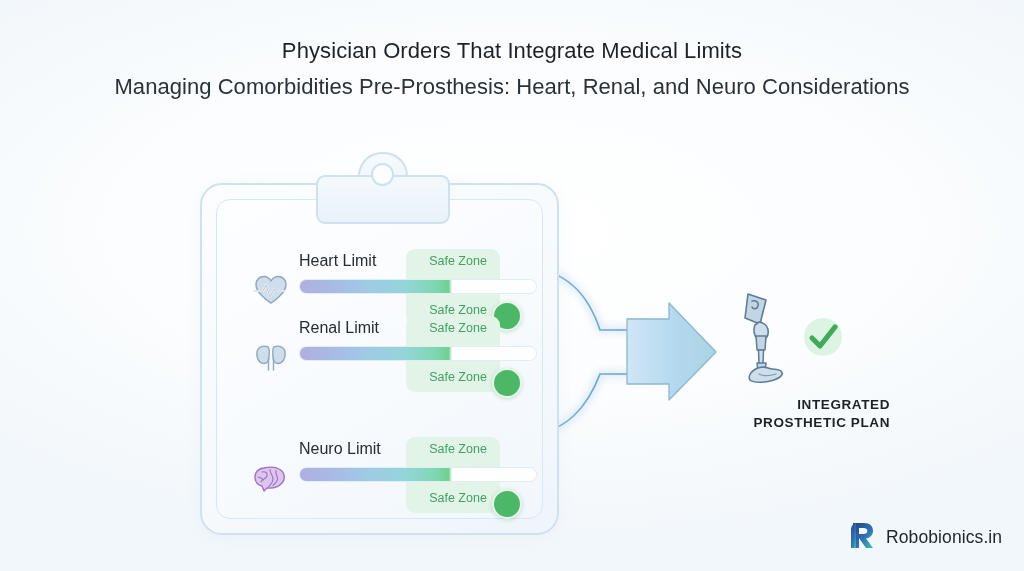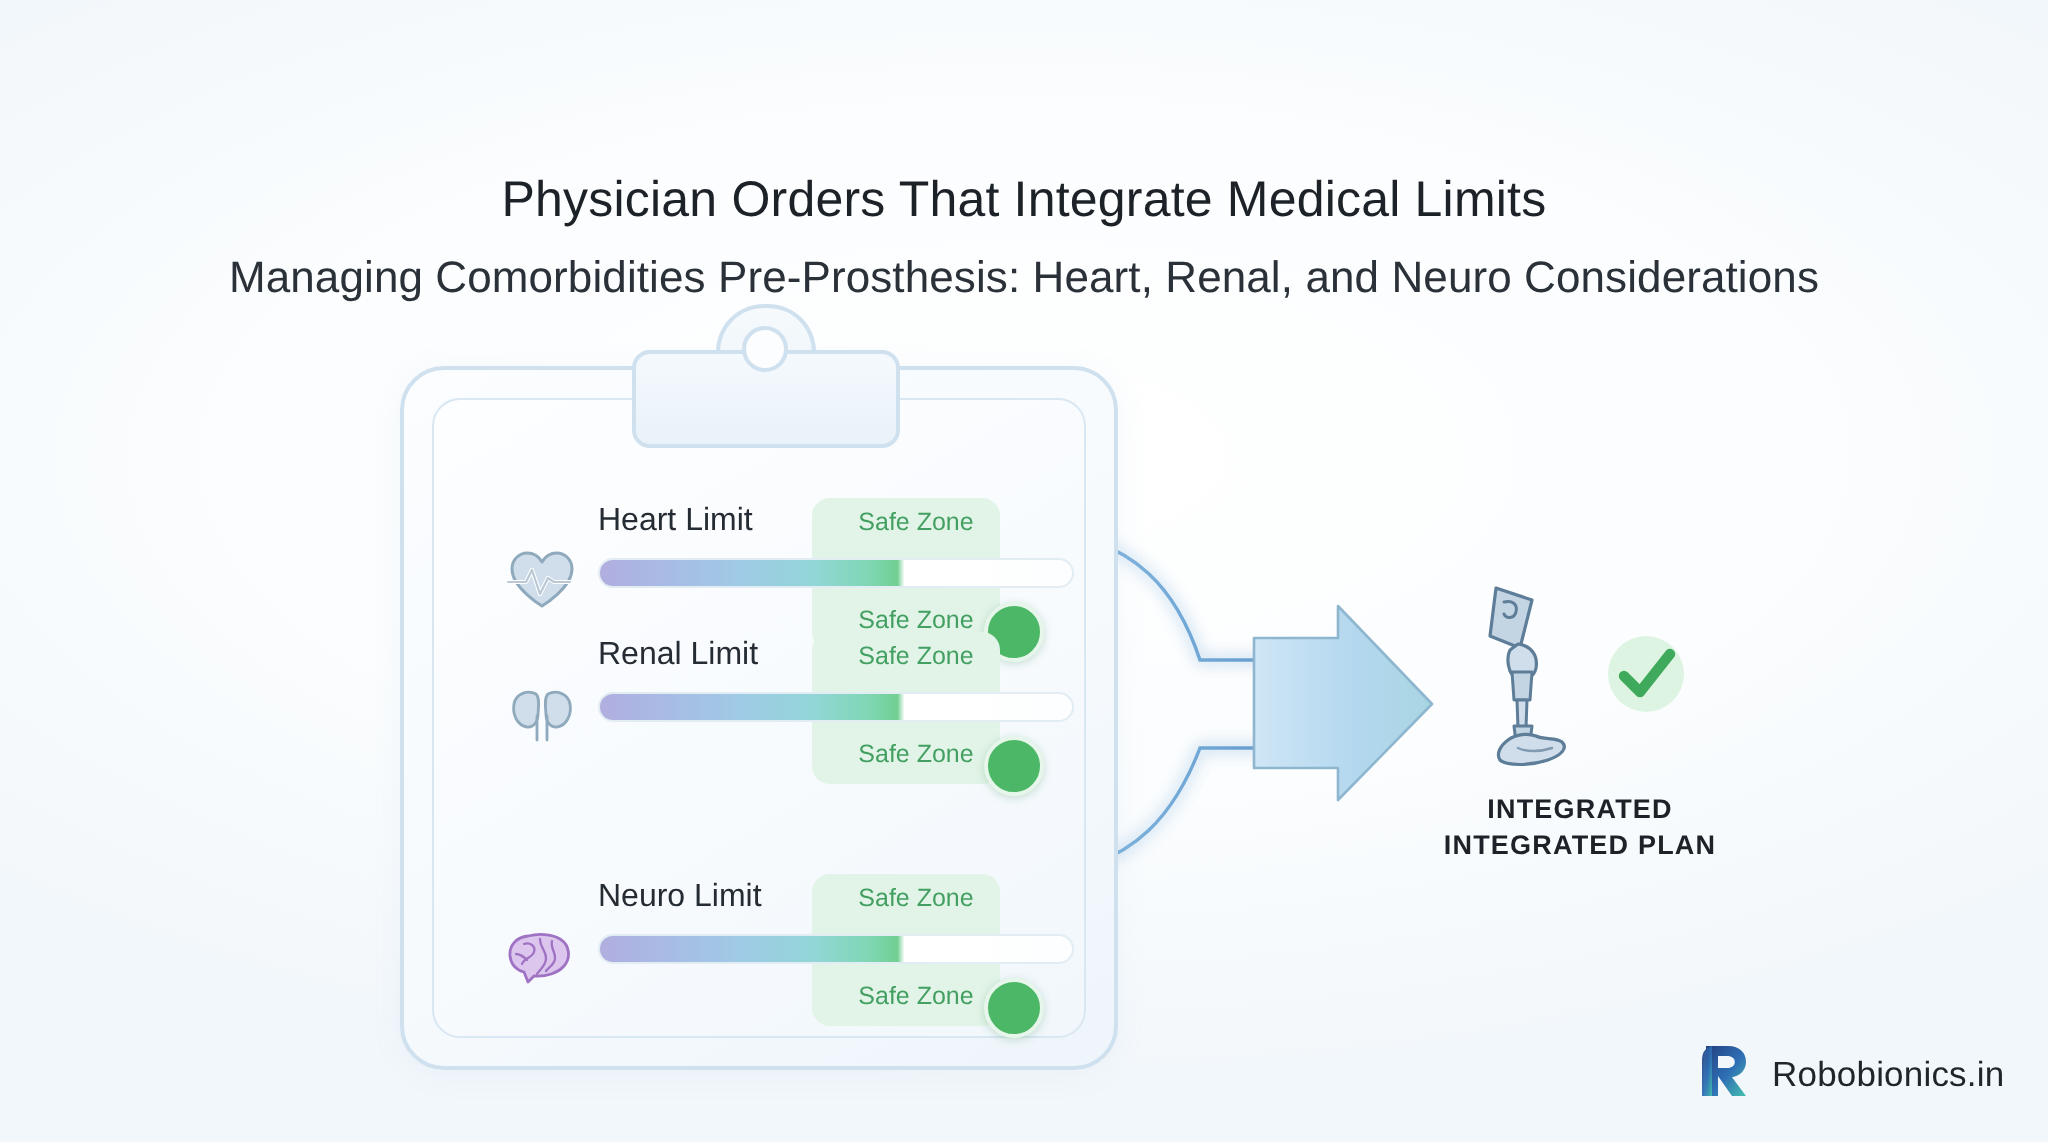--- a/index.html
+++ b/index.html
@@ -26,27 +26,26 @@
 
   
   #header {
     position: absolute;
     top: 38px;
     left: 0;
     width: 1024px;
     text-align: center;
   }
   #title {
-    font-size: 25px;
+    font-size: 22px;
     font-weight: 400;
     letter-spacing: 0.1px;
     color: #1d2228;
     line-height: 1.18;
     white-space: nowrap;
-    margin-top: 48px;
   }
   #subtitle {
     margin-top: 10px;
     font-size: 22px;
     font-weight: 400;
     color: #2b3138;
     letter-spacing: 0.05px;
     white-space: nowrap;
   }
 
@@ -191,21 +190,21 @@
     height: 571px;
     pointer-events: none;
   }
 
   
   #outcome {
     position: absolute;
     left: 690px;
     top: 288px;
     width: 200px;
-    text-align: center;
+    text-align: right;
   }
   #outcome-art {
     position: relative;
     width: 200px;
     height: 98px;
   }
   #leg-icon {
     position: absolute;
     left: 42px;
     top: 0;
@@ -370,21 +369,21 @@
       <span id="check-badge">
         <svg width="46" height="46" viewBox="0 0 46 46">
           <circle cx="23" cy="23" r="19" fill="#d8f2dd" opacity="0.85"></circle>
           <path d="M12,24 L20,32 L35,13" fill="none" stroke="#3faa5c" stroke-width="5.2" stroke-linecap="round" stroke-linejoin="round"></path>
         </svg>
       </span>
 
     </div>
     <div id="outcome-caption">
       <div>INTEGRATED</div>
-      <div>INTEGRATED PLAN</div>
+      <div>PROSTHETIC PLAN</div>
     </div>
   </div>
 
   <div id="logo">
     <span>
       <svg width="30" height="30" viewBox="0 0 30 30">
         <defs>
           <linearGradient id="rGrad" x1="0" y1="0" x2="1" y2="1">
             <stop offset="0%" stop-color="#23407e"></stop>
             <stop offset="55%" stop-color="#2f6fb5"></stop>

